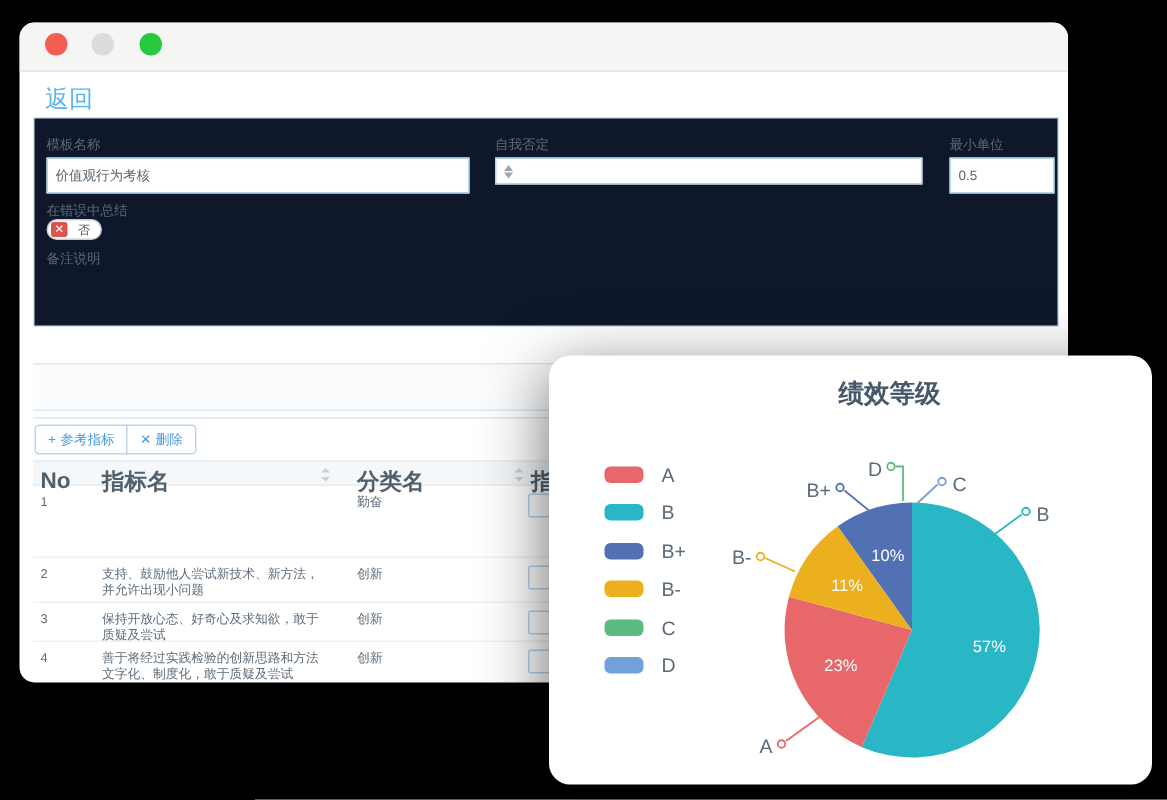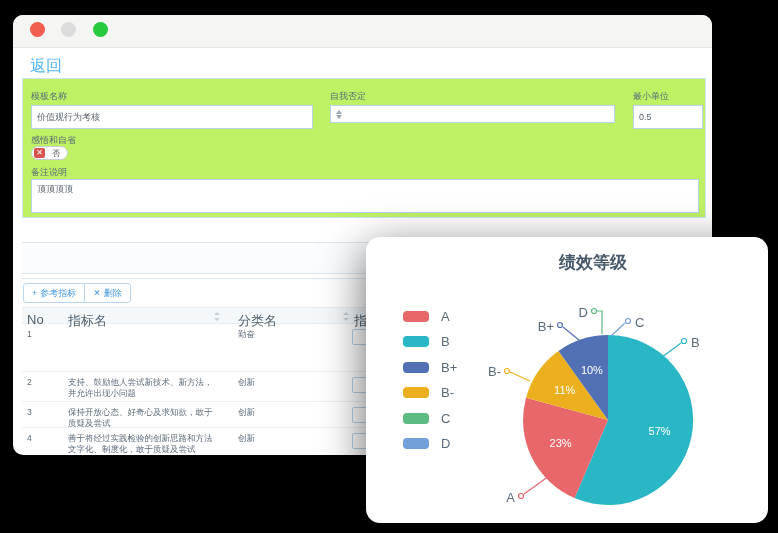--- a/index.html
+++ b/index.html
@@ -13,21 +13,21 @@
   .titlebar { position:absolute; left:0; top:0; width:100%; height:33px;
               background:#f5f5f4; border-bottom:1px solid #e4e4e4; }
   .dot { position:absolute; top:7px; width:15px; height:15px; border-radius:50%; }
   .dot.red   { left:17px;  background:#f25e51; }
   .dot.gray  { left:48px;  background:#dcdcdc; }
   .dot.green { left:80px;  background:#27c93f; }
 
   .back-link { position:absolute; left:17px; top:41px; font-size:16px; color:#53b4f4; cursor:pointer; }
 
   .panel1 { position:absolute; left:9px; top:63px; width:684px; height:140px;
-            border:1px solid #cfe2f2; background:#bef264; }
+            border:1px solid #cfe2f2; background:#0f172a; }
   .flabel { position:absolute; font-size:9px; color:#5a6a7a; }
   .tbox   { position:absolute; border:1px solid #b5d3ec; background:#fff;
             font-size:9px; color:#57636e; font-family:"Liberation Sans",sans-serif; }
   input.tbox { padding:11px 5px; height:18px; }
   .select-box { display:flex; align-items:center; padding:0 5px; height:18px; }
   .select-box .val { flex:1; }
   .caret-stack { position:relative; width:7px; height:9px; display:inline-block; }
   .caret-stack i { position:absolute; left:0; width:0; height:0;
                    border-left:3.5px solid transparent; border-right:3.5px solid transparent; }
   .caret-stack i.up   { top:0;    border-bottom:4px solid #9aa5ae; }
@@ -52,21 +52,21 @@
   .btn { height:20px; background:#fff; border:1px solid #b9d6ee; color:#459ae3;
          font-size:9px; display:flex; align-items:center; padding:0 8px; cursor:pointer; }
   .btn .ic { margin-right:3px; font-size:9px; }
   .btn.first { border-radius:3px 0 0 3px; }
   .btn.last  { border-radius:0 3px 3px 0; margin-left:-1px; }
 
   
   .table { position:absolute; left:9px; top:292px; width:684px; }
   .thead { position:relative; height:17px; background:#f4f8fb;
            border-top:1px solid #e7eef3; border-bottom:1px solid #e7eef3; }
-  .th { position:absolute; top:4px; font-size:13px; font-weight:normal; color:#51606c; }
+  .th { position:absolute; top:4px; font-size:15px; font-weight:bold; color:#51606c; }
   .trow { position:relative; border-bottom:1px solid #eef1f4; }
   .td { position:absolute; font-size:8.5px; color:#5d6b7a; line-height:11px; }
   .td.no   { left:5px;  top:5px; }
   .td.name { left:46px; top:5px; width:148px; }
   .td.cat  { left:216px; top:5px; }
   .sort { position:absolute; top:4px; width:7px; height:9px; }
   .sort i { position:absolute; left:0; width:0; height:0;
             border-left:3px solid transparent; border-right:3px solid transparent; }
   .sort i.up   { top:0;    border-bottom:3.5px solid #c8d0d8; }
   .sort i.down { bottom:0; border-top:3.5px solid #c8d0d8; }
@@ -110,28 +110,27 @@
       <div class="tbox select-box" style="left:307px; top:26px; width:285px;">
         <span class="caret-stack">
             <i class="up"></i>
             <i class="down"></i>
           </span>
       </div>
 
       <span class="flabel" style="left:610px; top:11px;">最小单位</span>
       <input class="tbox" style="left: 610px; top: 26px; width: 70px;" value="0.5">
 
-      <span class="flabel" style="left:8px; top:55px;">感悟和自省</span>
+      <span class="flabel" style="left:8px; top:55px;">在错误中总结</span>
       <div class="toggle">
         <span class="x-box">✕</span>
         <span class="t-lab">否</span>
       </div>
 
       <span class="flabel" style="left:8px; top:87px;">备注说明</span>
-      <textarea class="tbox" style="left: 8px; top: 100px; width: 668px; height: 34px;">顶顶顶顶</textarea>
     </div>
 
     <div class="strip"></div>
     <div class="panel3-border"></div>
 
     <div class="btn-group">
       <button class="btn first">
         <span class="ic">+</span>
           <span>参考指标</span>
       </button>

